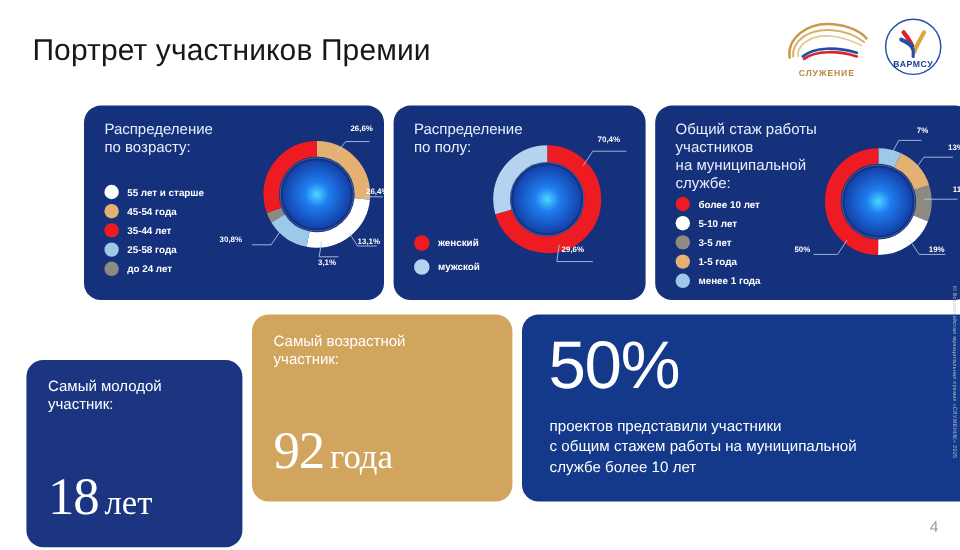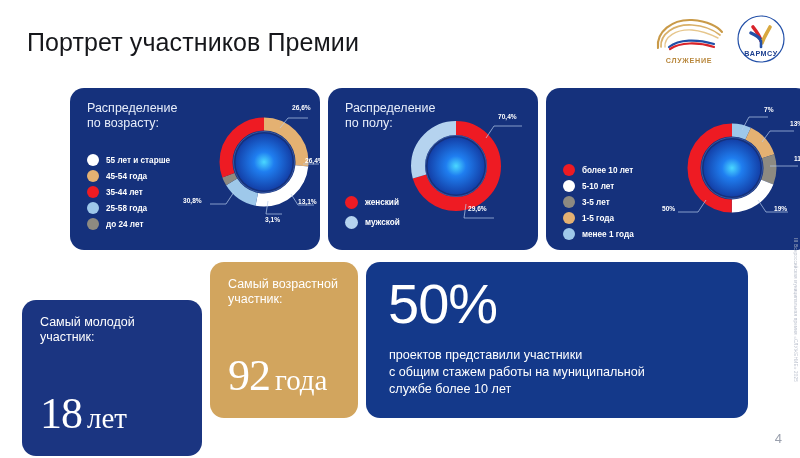--- a/index.html
+++ b/index.html
@@ -164,21 +164,21 @@
     gap: 8px;
   }
 
   .card {
     border-radius: 14px;
     position: relative;
     height: 156px;
     overflow: hidden;
   }
   .card.young { width: 180px; background: #1b3581; margin-top: 38px; }
-  .card.old   { width: 148px; background: #d2a55e; }
+  .card.old   { width: 217px; background: #d2a55e; }
   .card.stat  { width: 382px; background: #14398a; }
 
   .card-label {
     position: absolute;
     left: 18px;
     top: 15px;
     font-size: 12.5px;
     line-height: 15px;
     color: #ffffff;
     font-weight: 400;
@@ -377,20 +377,24 @@
           <polyline points="88,32 96,20 124,20"></polyline>
           <polyline points="68,98 66,112 96,112"></polyline>
         </g>
       </svg>
       <div class="pct-label" style="left:100px; top:7px;">70,4%</div>
       <div class="pct-label" style="left:70px; top:99px;">29,6%</div>
     </div>
   </div>
 
   <div class="panel p3">
+    <div class="panel-title">Общий стаж работы
+участников
+на муниципальной
+службе:</div>
 
     <div class="legend">
       <div class="legend-item">
         <span class="legend-swatch" style="background:#ee1b23"></span>
         <span class="legend-label">более 10 лет</span>
       </div>
       <div class="legend-item">
         <span class="legend-swatch" style="background:#ffffff"></span>
         <span class="legend-label">5-10 лет</span>
       </div>

